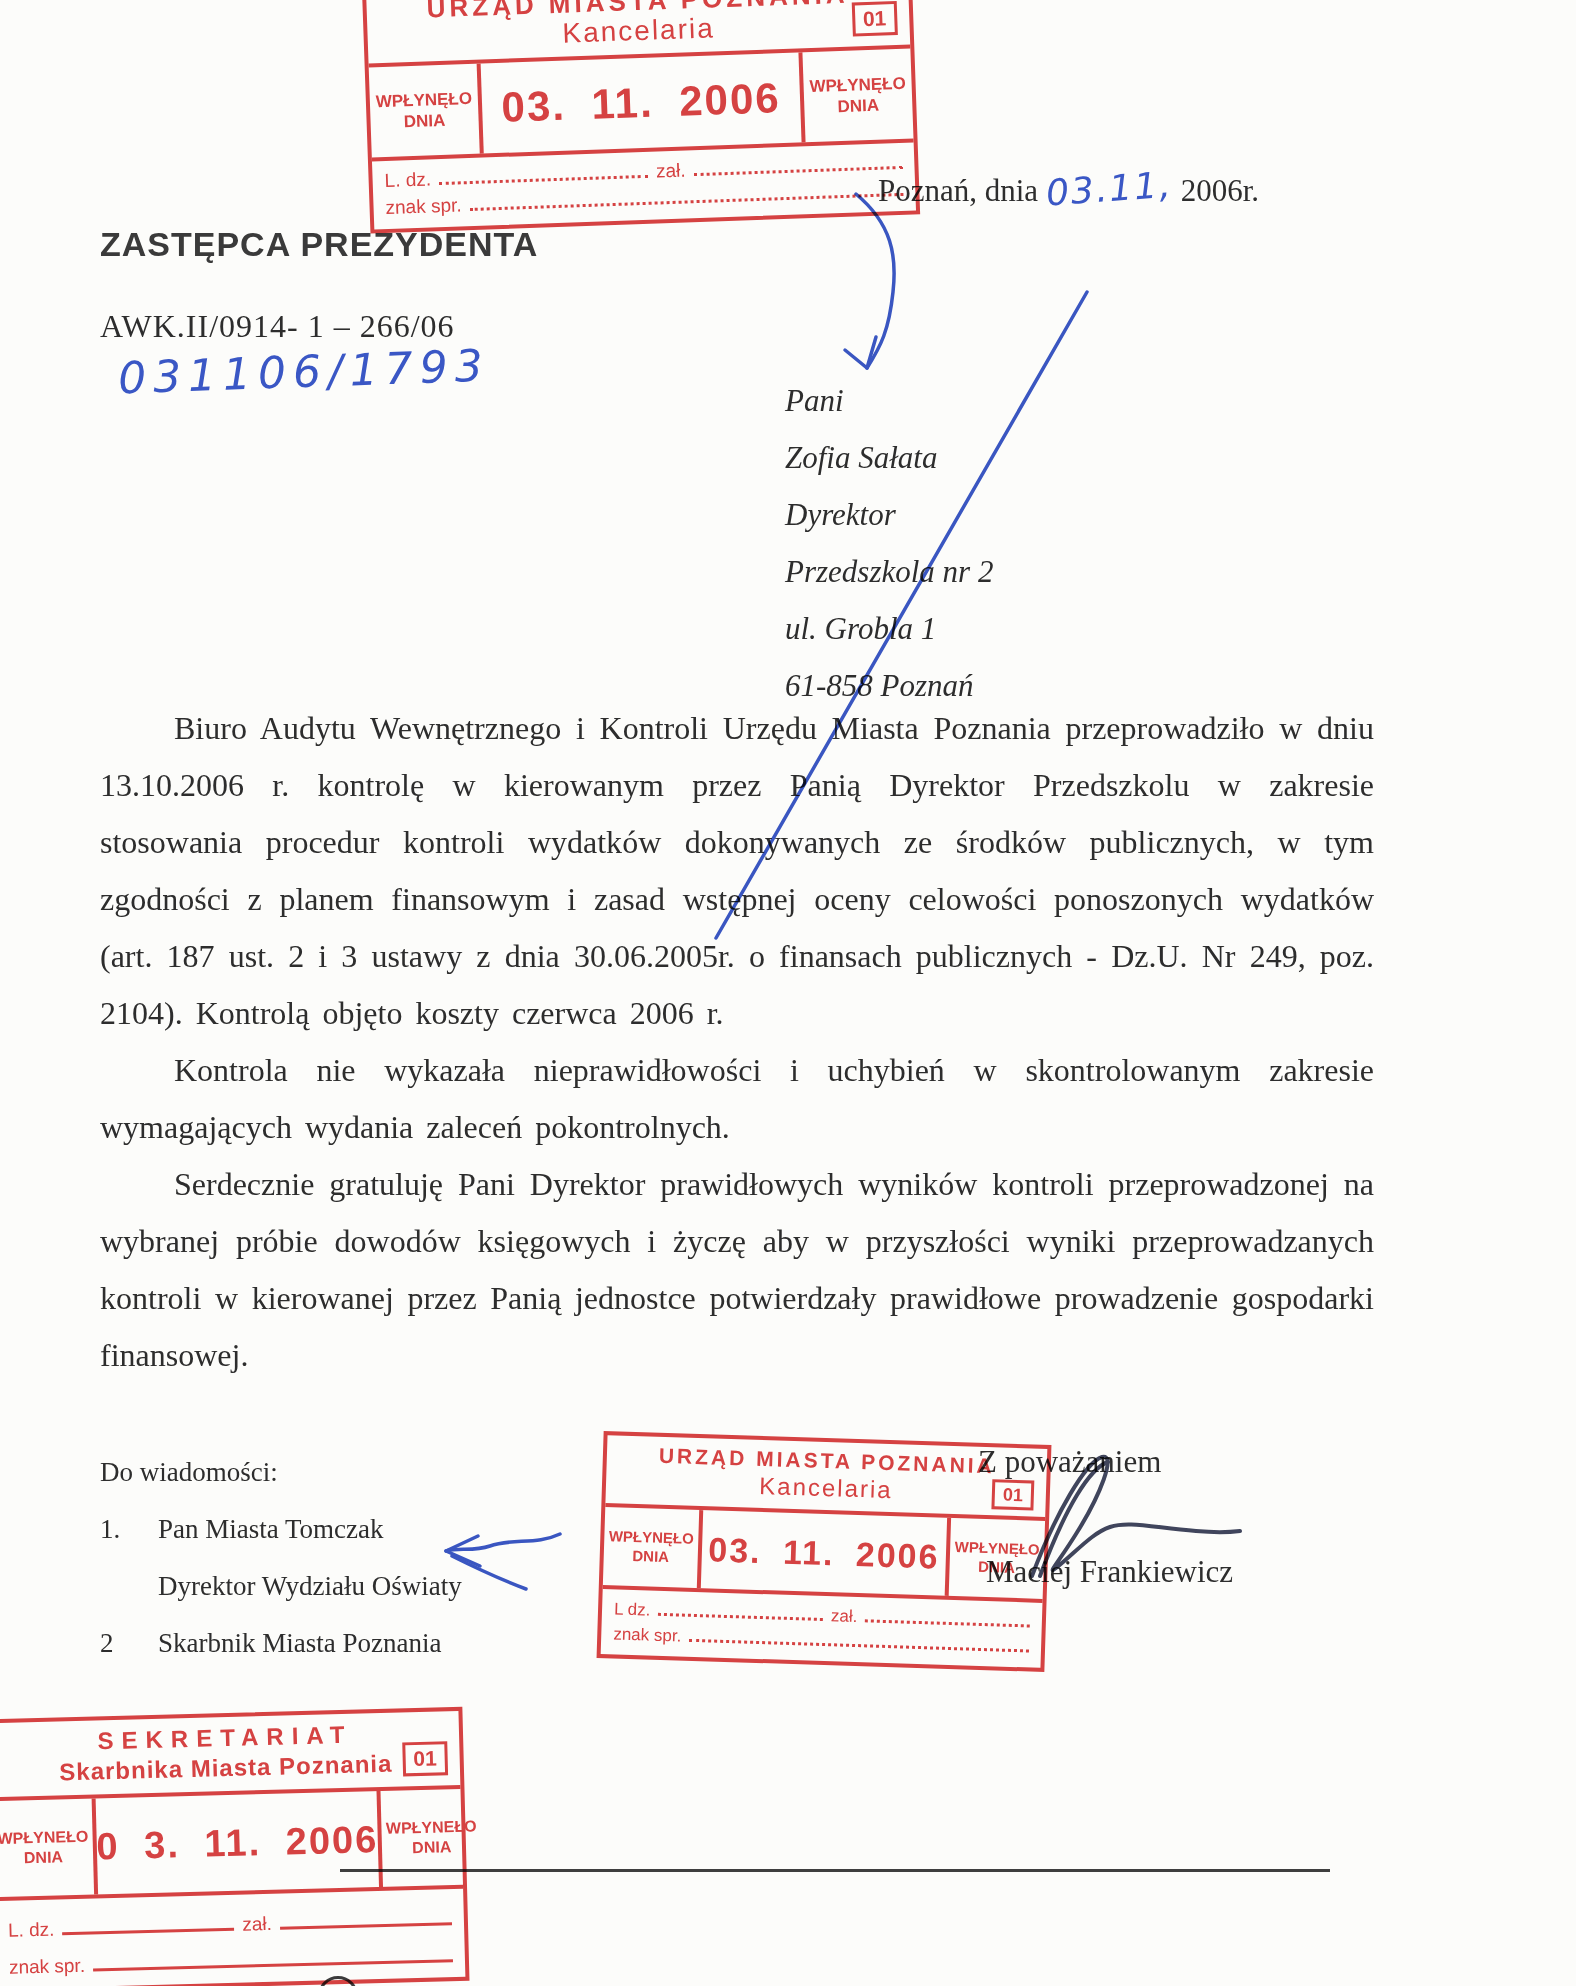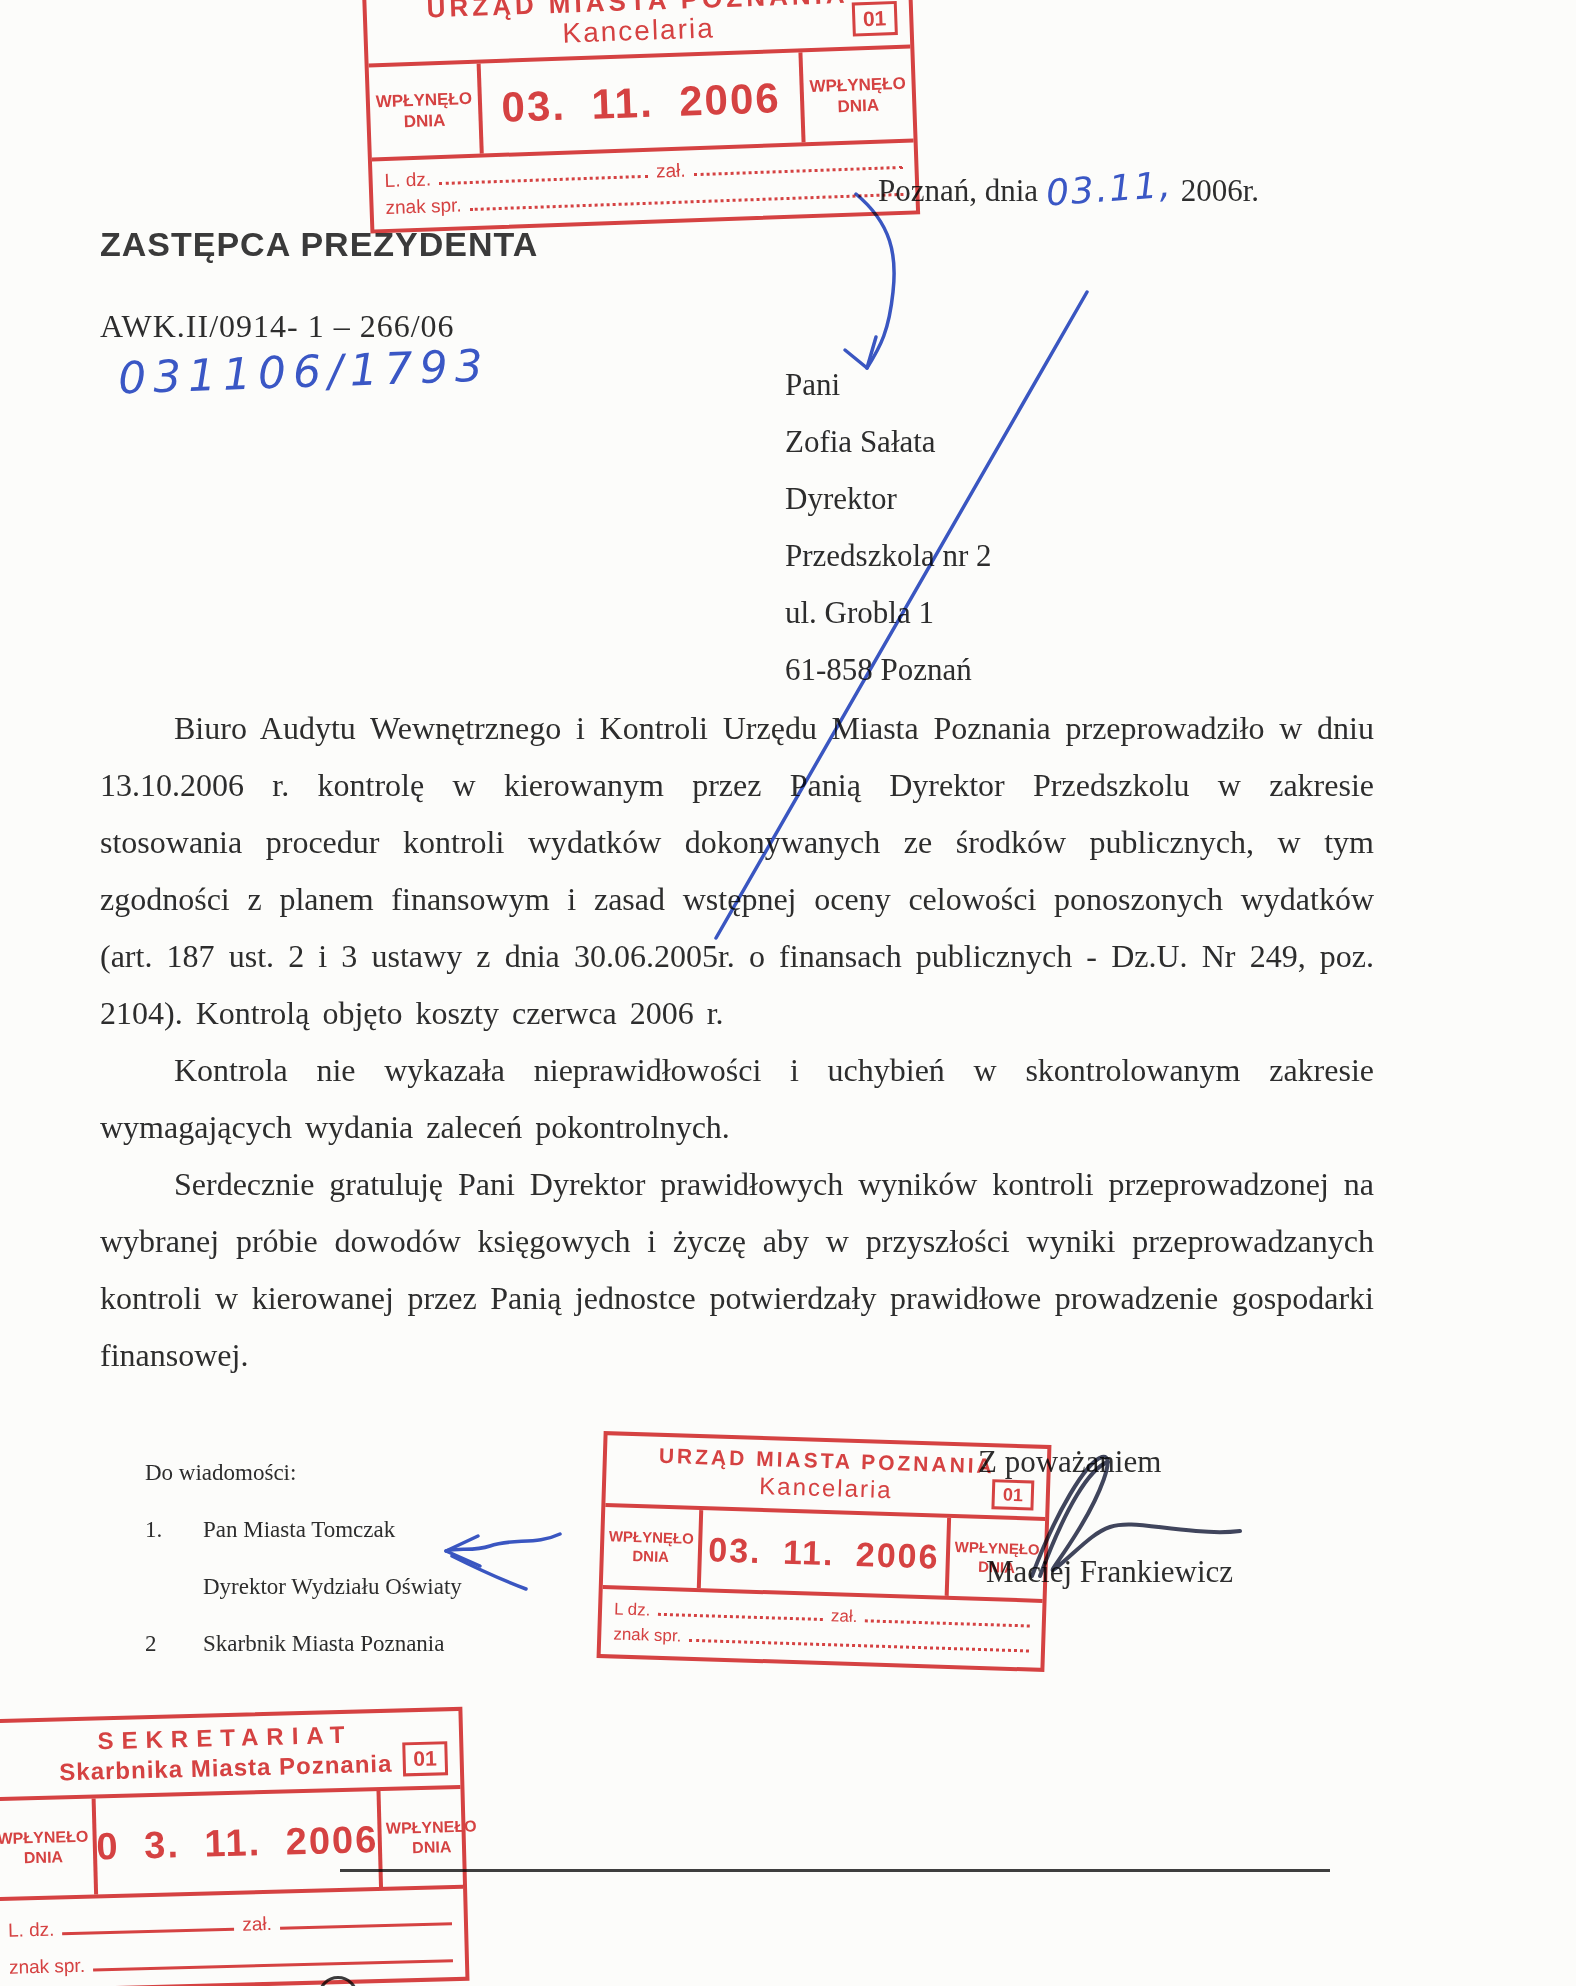--- a/index.html
+++ b/index.html
@@ -14,25 +14,25 @@
     position:absolute;left:100px;top:196px;z-index:3;
     font-family:"Liberation Sans",sans-serif;font-weight:bold;
     font-size:34px;line-height:48px;letter-spacing:1px;color:#3a3a3a;margin-top:24px;
   }
   .dateline{position:absolute;left:878px;top:168px;z-index:3;font-size:31px;white-space:nowrap;}
   .hand{font-family:"DejaVu Sans",sans-serif;font-style:italic;color:#3a57c5;}
   .hand-date{display:inline-block;font-size:36px;letter-spacing:2px;transform:rotate(-4deg);margin:0 8px;}
   .reference{position:absolute;left:100px;top:308px;z-index:3;font-size:32px;letter-spacing:1px;}
   .hand-number{position:absolute;left:118px;top:346px;z-index:3;font-size:44px;letter-spacing:7px;transform:rotate(-2deg);}
   
-  .recipient{position:absolute;left:785px;top:356px;z-index:2;font-size:31px;line-height:57px;}
+  .recipient{position:absolute;left:785px;top:372px;z-index:2;font-size:31px;line-height:57px;font-style:italic;}
   .body-text{position:absolute;left:100px;top:700px;width:1274px;z-index:2;font-size:32px;line-height:57px;text-align:justify;}
   .body-text p{margin:0;text-indent:74px;word-spacing:5px;}
   
-  .cc{position:absolute;left:100px;top:1444px;z-index:2;font-size:23px;line-height:57px;margin-left:45px;}
+  .cc{position:absolute;left:100px;top:1444px;z-index:2;font-size:27px;line-height:57px;}
   .cc-item{display:flex;}
   .cc-num{width:58px;flex:none;}
   .closing-phrase{position:absolute;left:978px;top:1444px;z-index:3;font-size:31px;}
   .signer{position:absolute;left:986px;top:1554px;z-index:3;font-size:31px;}
   
   .footer-rule{position:absolute;left:340px;top:1869px;width:990px;border-top:3px solid #3e3e3e;z-index:2;}
   .footer{position:absolute;left:300px;top:1882px;width:990px;z-index:2;text-align:center;font-size:29px;line-height:32px;}
   .pen-circle{position:absolute;left:318px;top:1976px;width:34px;height:34px;border:3px solid #3b3b3b;border-radius:50%;z-index:2;}
   
   .stamp{

